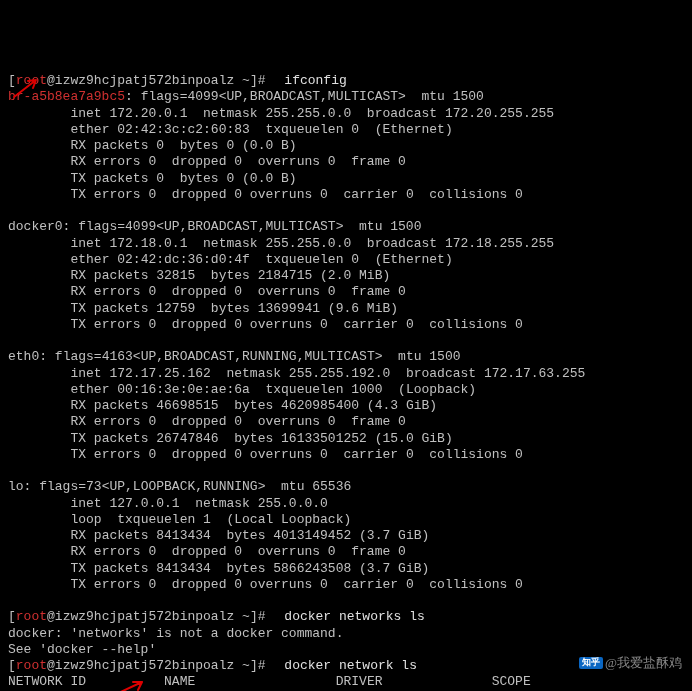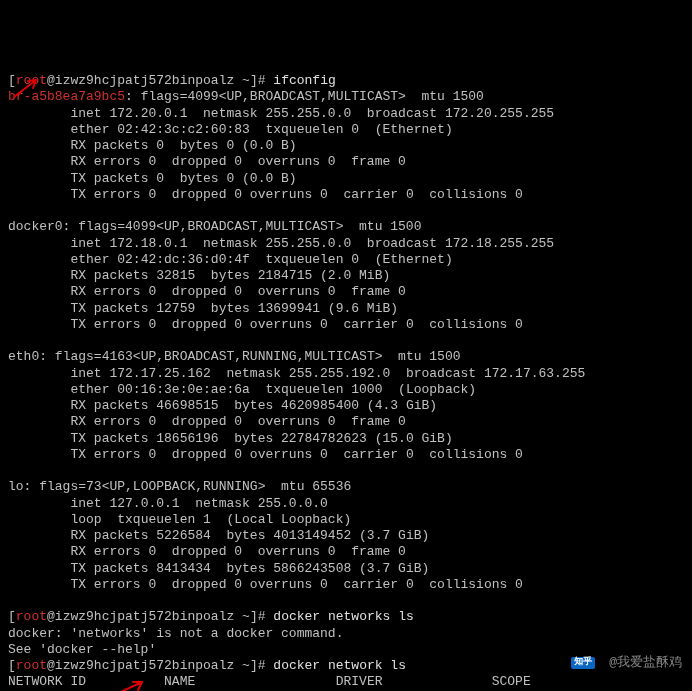--- a/index.html
+++ b/index.html
@@ -11,35 +11,35 @@
     font-size: 13px;
     line-height: 1.25;
     width: 692px;
     height: 691px;
     box-sizing: border-box;
     white-space: pre;
     overflow: hidden;
     position: relative;
   }
   .red { color: #d03030; }
-  .white { color: #e0e0e0; }
+  .white { color: #e0e0e0; margin-left: 11px; }
   .arrow {
     position: absolute;
     pointer-events: none;
   }
   .arrow svg { display: block; }
   .watermark {
     position: absolute;
     right: 10px;
     bottom: 20px;
     display: flex;
     align-items: center;
-    gap: 14px;
+    gap: 2px;
     color: #888;
-    font-family: Liberation Mono, monospace;
+    font-family: Liberation Serif, serif;
     font-size: 13px;
     margin-top: 16px;
   }
   .zhihu-icon {
     width: 24px;
     height: 12px;
     background: #0a66c2;
     color: #fff;
     font-size: 9px;
     font-weight: bold;
@@ -69,27 +69,27 @@
         <span>RX packets 32815  bytes 2184715 (2.0 MiB)</span>
         <span>RX errors 0  dropped 0  overruns 0  frame 0</span>
         <span>TX packets 12759  bytes 13699941 (9.6 MiB)</span>
         <span>TX errors 0  dropped 0 overruns 0  carrier 0  collisions 0</span>
 
 <span>eth0</span>: <span>flags=4163&lt;UP,BROADCAST,RUNNING,MULTICAST&gt;  mtu 1500</span>
         <span>inet 172.17.25.162  netmask 255.255.192.0  broadcast 172.17.63.255</span>
         <span>ether 00:16:3e:0e:ae:6a  txqueuelen 1000  (Loopback)</span>
         <span>RX packets 46698515  bytes 4620985400 (4.3 GiB)</span>
         <span>RX errors 0  dropped 0  overruns 0  frame 0</span>
-        <span>TX packets 18656196  bytes 22784782623 (15.0 GiB)</span>
+        <span>TX packets 26747846  bytes 16133501252 (15.0 GiB)</span>
         <span>TX errors 0  dropped 0 overruns 0  carrier 0  collisions 0</span>
 
 <span>lo</span>: <span>flags=73&lt;UP,LOOPBACK,RUNNING&gt;  mtu 65536</span>
         <span>inet 127.0.0.1  netmask 255.0.0.0</span>
         <span>loop  txqueuelen 1  (Local Loopback)</span>
-        <span>RX packets 5226584  bytes 4013149452 (3.7 GiB)</span>
+        <span>RX packets 8413434  bytes 4013149452 (3.7 GiB)</span>
         <span>RX errors 0  dropped 0  overruns 0  frame 0</span>
         <span>TX packets 8413434  bytes 5866243508 (3.7 GiB)</span>
         <span>TX errors 0  dropped 0 overruns 0  carrier 0  collisions 0</span>
 
 [<span class="red">root</span>@<span>izwz9hcjpatj572binpoalz</span> <span>~</span>]<span>#</span> <span class="white">docker networks ls</span>
 <span>docker: 'networks' is not a docker command.</span>
 <span>See 'docker --help'</span>
 [<span class="red">root</span>@<span>izwz9hcjpatj572binpoalz</span> <span>~</span>]<span>#</span> <span class="white">docker network ls</span>
 <span><span>NETWORK ID</span>          <span>NAME</span>                  <span>DRIVER</span>              <span>SCOPE</span></span>
 <span><span>406a5e410edf</span>        <span>bridge</span>                <span>bridge</span>              <span>local</span></span>

